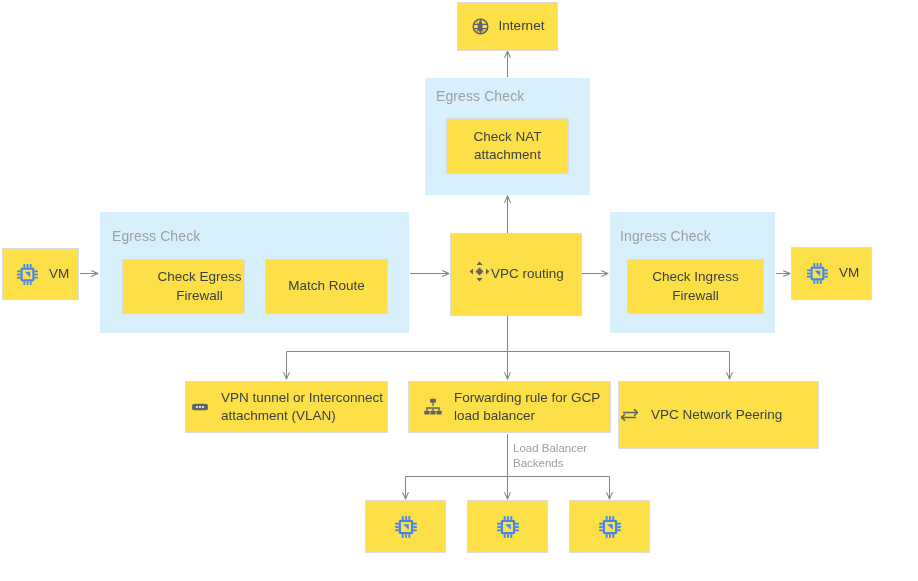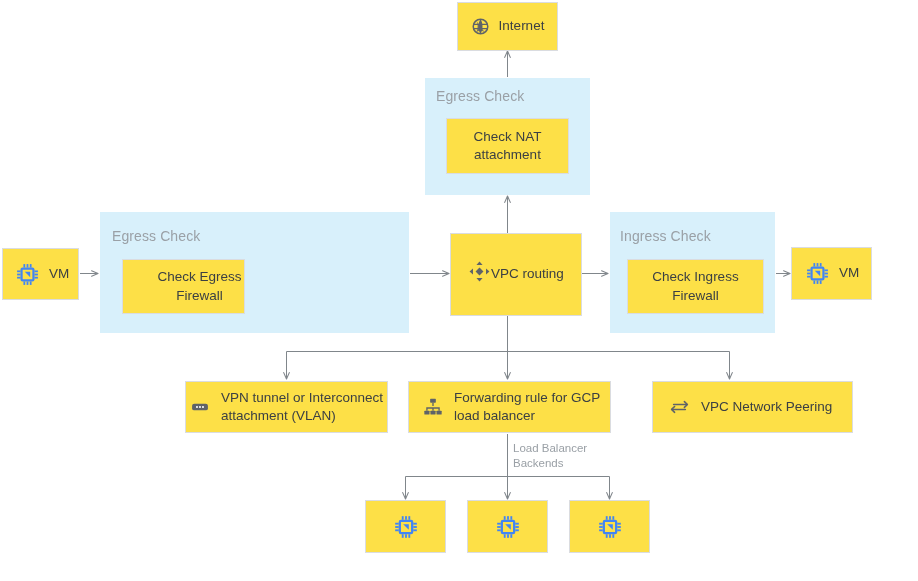--- a/index.html
+++ b/index.html
@@ -162,20 +162,23 @@
     <span class="txt">VM</span>
   </div>
 
   <div class="nodebox" style="left:122px; top:259px; width:123px; height:55px;padding-left:32px;">
     <span class="txt">
       <span>Check Egress</span><br>
       <span>Firewall</span>
     </span>
   </div>
 
+  <div class="nodebox" style="left:265px; top:259px; width:123px; height:55px;">
+    <span class="txt">Match Route</span>
+  </div>
 
   <div class="nodebox" style="left:450px; top:233px; width:132px; height:83px; flex-direction:row;">
     <span class="ico" style="margin-bottom:7px;">
       <svg width="23" height="23" viewBox="0 0 24 24" aria-hidden="true">
         <g fill="#5f6368">
           <path d="M12 1.6l3.2 3.6h-6.4z"></path>
           <path d="M12 22.4l3.2-3.6h-6.4z"></path>
           <path d="M1.6 12l3.6-3.2v6.4z"></path>
           <path d="M22.4 12l-3.6-3.2v6.4z"></path>
           <path d="M12 7.2l2.6 2.6-2.6 2.6-2.6-2.6z" opacity="0"></path>
@@ -245,21 +248,21 @@
         </g>
         <path d="M12 6.8v4.1M4.7 16.4v-3.2h14.6v3.2M12 13.2v3.2" fill="none" stroke="#5f6368" stroke-width="1.6"></path>
       </svg>
     </span>
     <span class="txt">
       <span>Forwarding rule for GCP</span><br>
       <span>load balancer</span>
     </span>
   </div>
 
-  <div class="nodebox icon-left" style="left:652px; top:381px; width:201px; height:52px; padding-left:16px;">
+  <div class="nodebox icon-left" style="left:618px; top:381px; width:201px; height:68px; ">
     <span class="ico" style="margin-right:11px;">
       <svg width="21" height="21" viewBox="0 0 24 24" aria-hidden="true">
         <g fill="none" stroke="#5f6368" stroke-width="1.8" stroke-linecap="round" stroke-linejoin="round">
           <path d="M3.2 14.2h15.5"></path>
           <path d="M6.4 10.9L3.0 14.2l3.4 3.3"></path>
           <path d="M20.8 8.6H5.3"></path>
           <path d="M17.6 5.3l3.4 3.3-3.4 3.3"></path>
         </g>
       </svg>
     </span>

